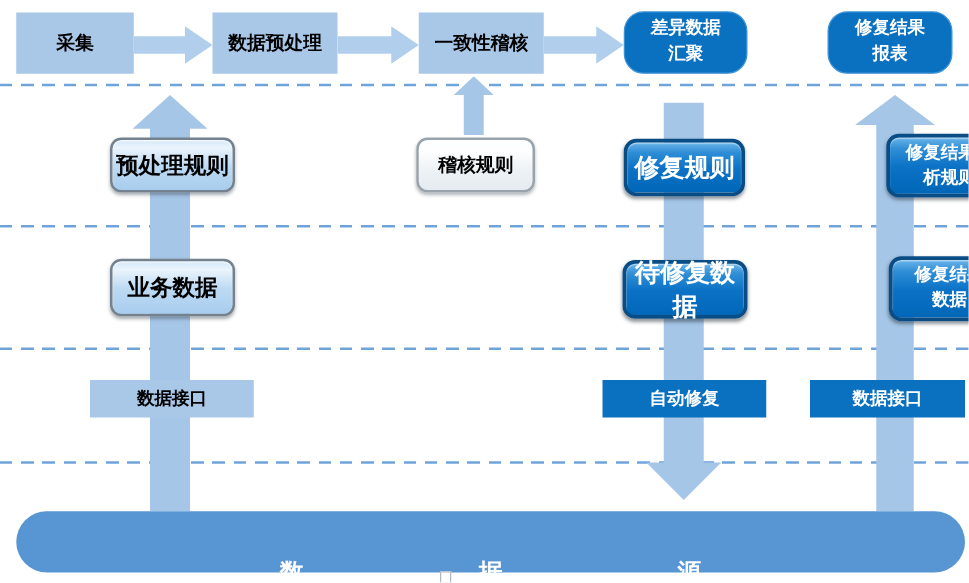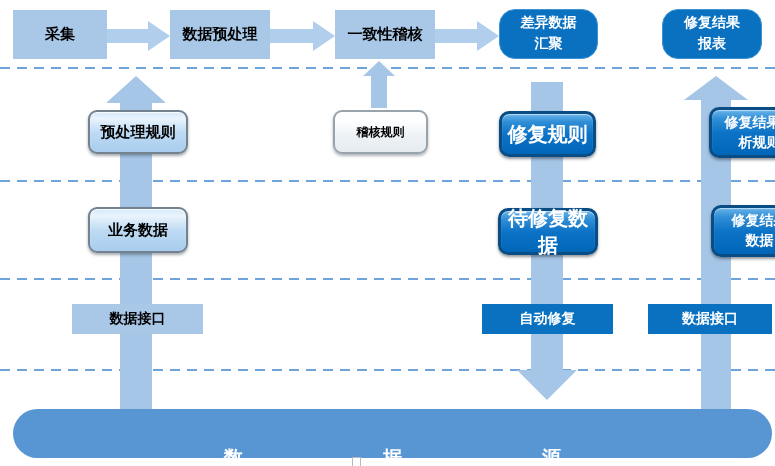--- a/index.html
+++ b/index.html
@@ -17,26 +17,26 @@
   
   .box{
     position:absolute;z-index:3;display:flex;align-items:center;justify-content:center;
     text-align:center;font-weight:bold;box-sizing:border-box;
   }
   .flat-light{background:#a9c8e8;color:#000;font-size:15px;}
   .flat-dark{background:#0a70c0;color:#fff;font-size:15px;border:1px solid #3d93d6;}
   .ml{white-space:pre-line;line-height:21px;font-size:14px;border-radius:16px;}
   
   .glossy-light{
-    border-radius:9px;border:2px solid #73828e;color:#000;font-size:15px;
+    border-radius:9px;border:2px solid #73828e;color:#000;font-size:18px;
     background:linear-gradient(180deg,#d2e7f9 0%,#eaf4fc 16%,#bddaf3 52%,#a8cdee 100%);
     box-shadow:0 2px 3px rgba(60,70,80,.45), inset 0 1px 1px rgba(255,255,255,.9);
   }
   .glossy-white{
-    border-radius:9px;border:2px solid #99a3ab;color:#000;font-size:12px;
+    border-radius:9px;border:2px solid #99a3ab;color:#000;font-size:15px;
     background:linear-gradient(180deg,#fbfdff 0%,#ffffff 20%,#edf2f6 60%,#e6ebf1 100%);
     box-shadow:0 2px 3px rgba(60,70,80,.4), inset 0 1px 1px #fff;
   }
   .glossy-dark{
     border-radius:10px;border:3px solid #0a4d85;color:#fff;font-size:20px;
     background:linear-gradient(180deg,#6ab4e9 0%,#2f8ed6 20%,#0b72c6 52%,#0066b8 100%);
     box-shadow:0 2px 3px rgba(40,50,60,.5), inset 0 1px 1px rgba(255,255,255,.55);
   }
   .glossy-dark.ml{font-size:14px;line-height:20px;margin-left:45px;}
   

